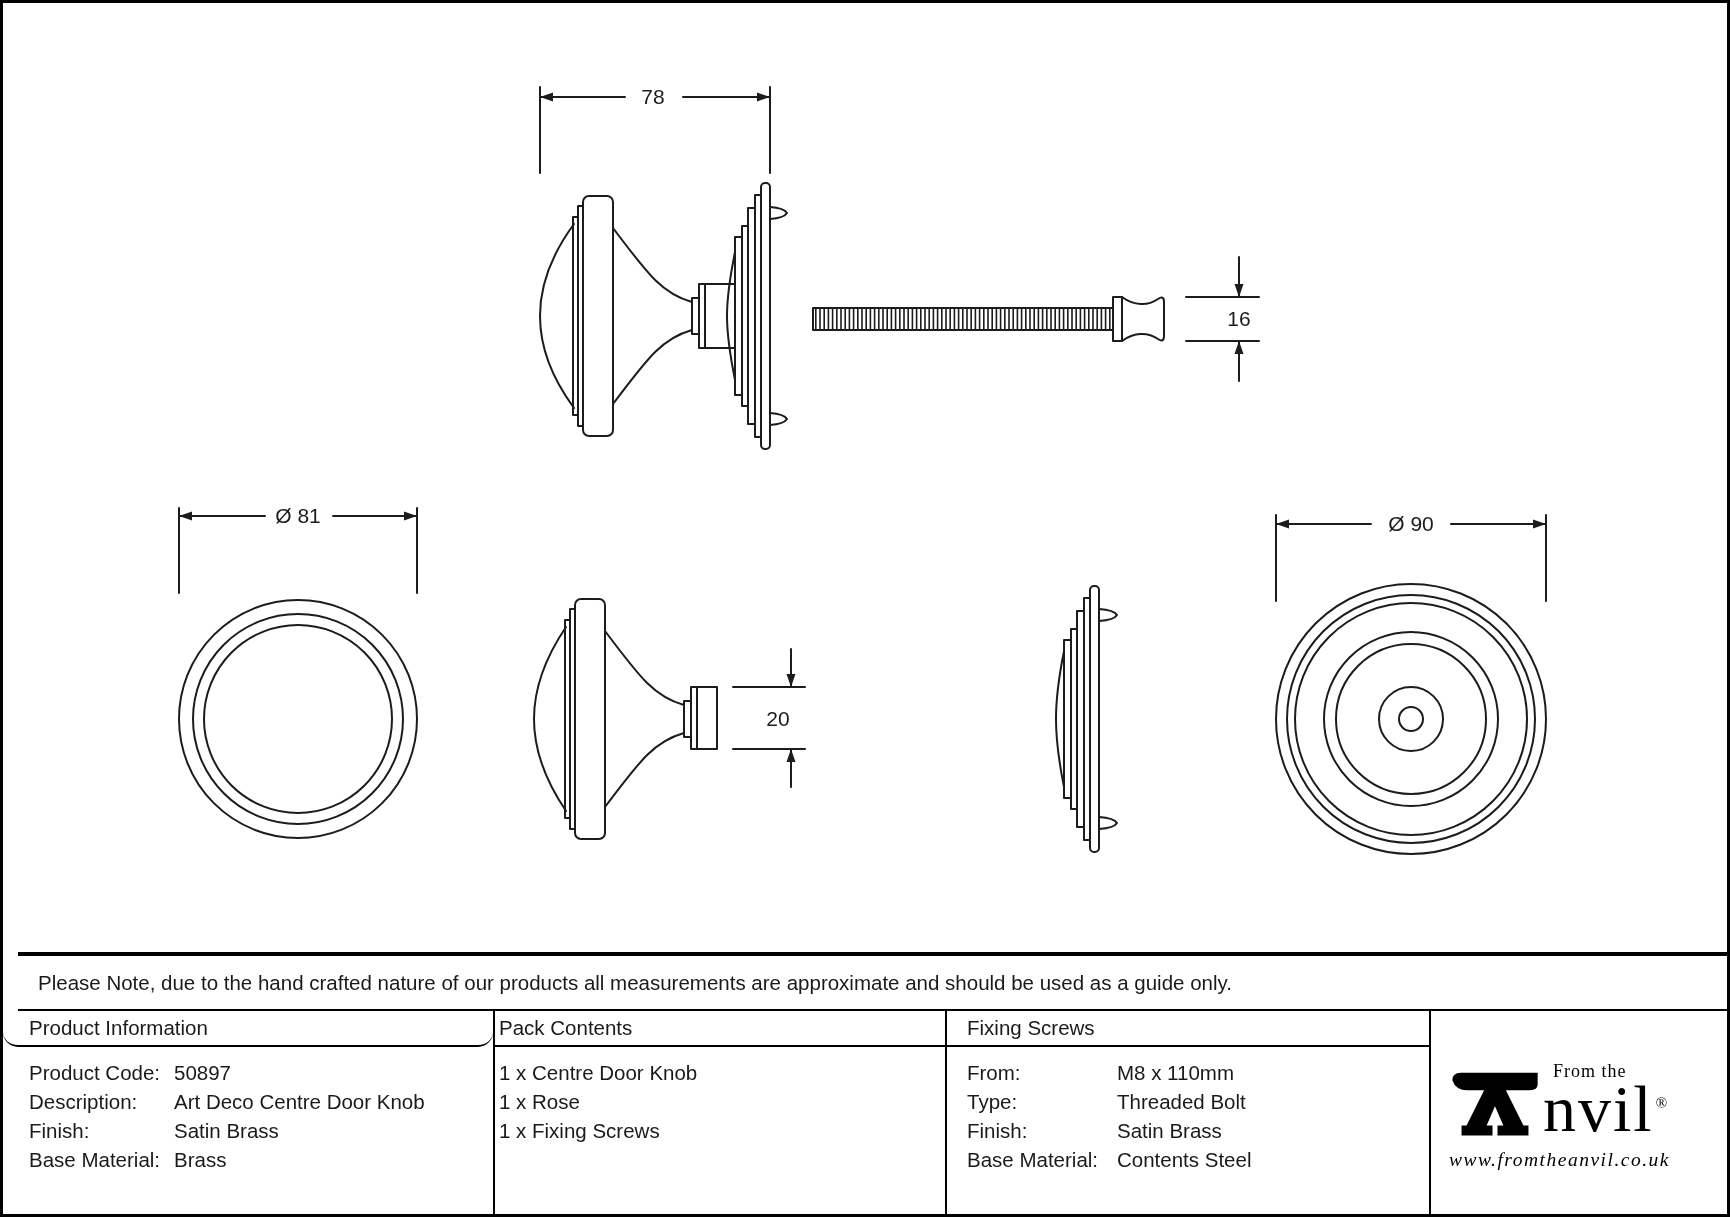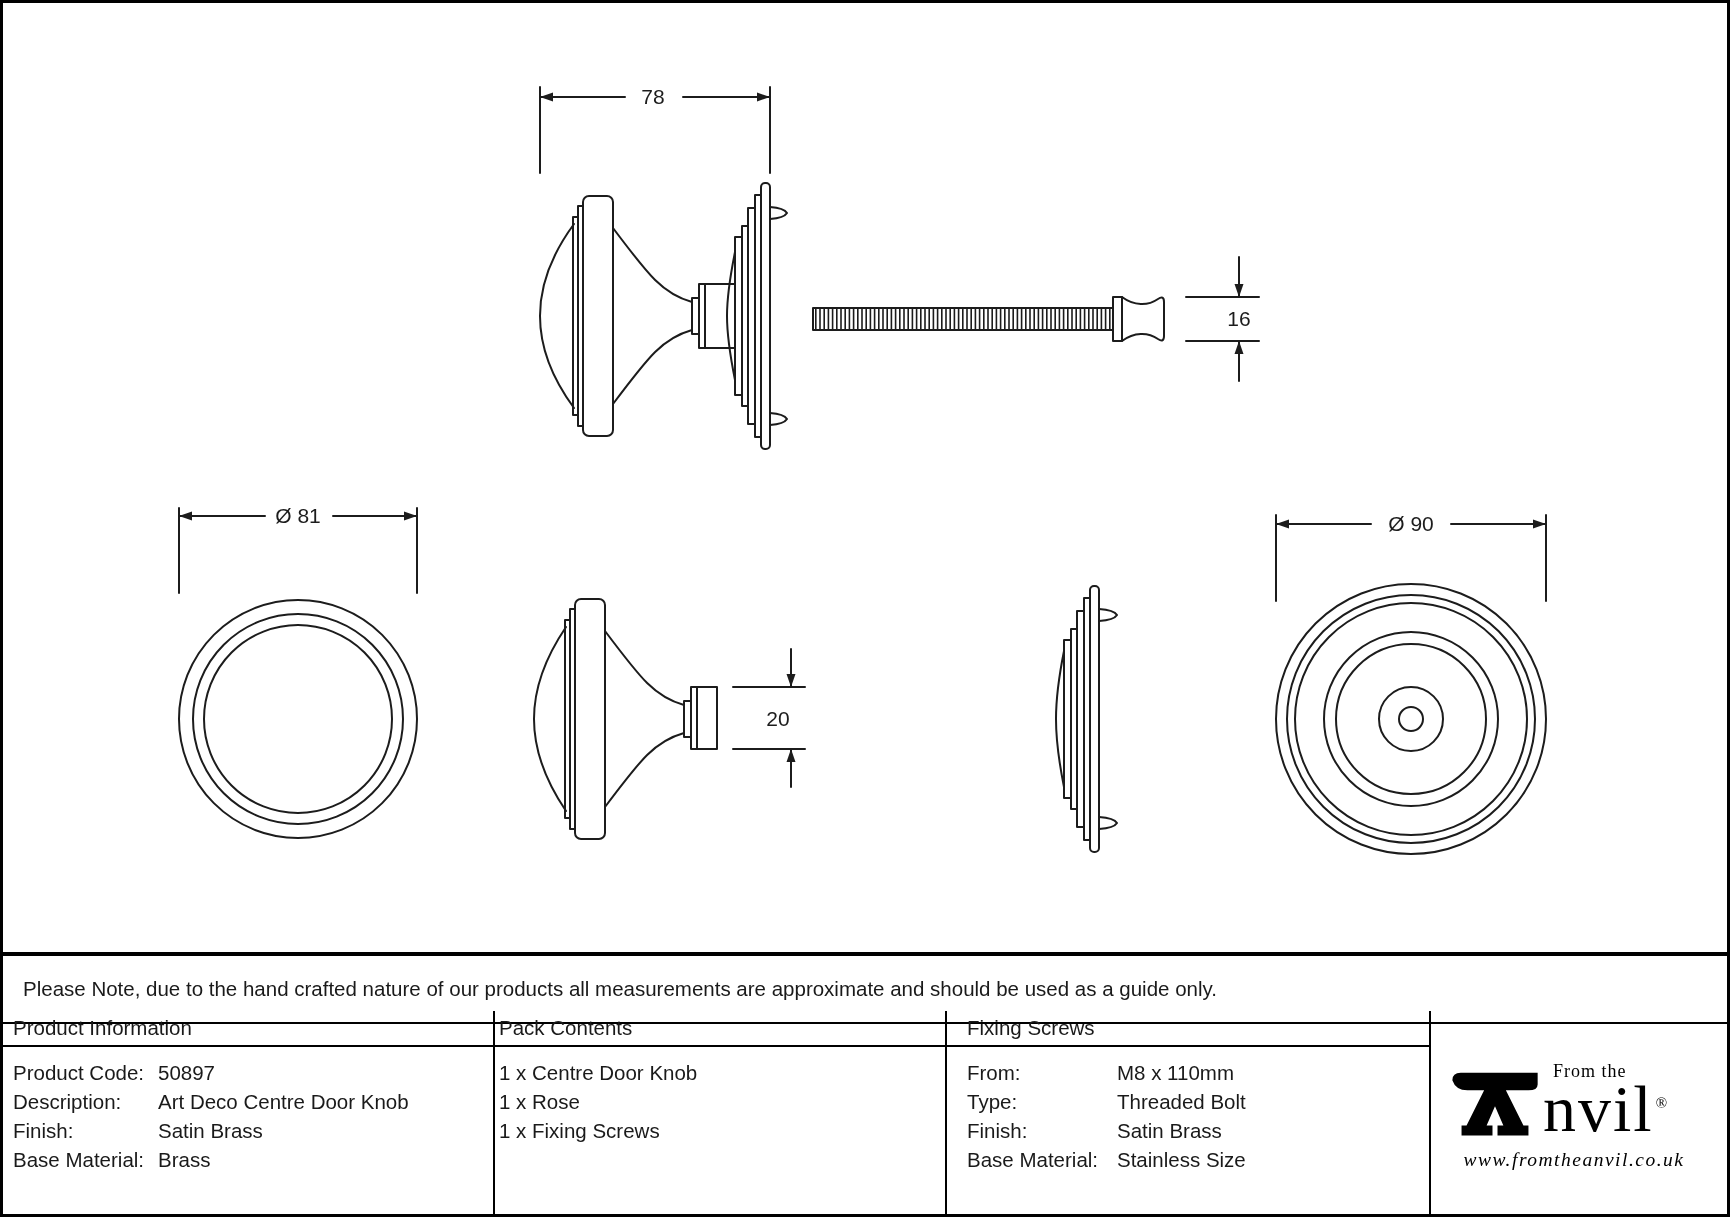--- a/index.html
+++ b/index.html
@@ -4,51 +4,51 @@
 <style>
   html,body{margin:0;padding:0;background:#fff;}
   .page{
     position:relative;width:1730px;height:1217px;box-sizing:border-box;
     border:3px solid #000;background:#fff;overflow:hidden;
     font-family:"Liberation Sans", sans-serif;color:#1a1a1a;text-decoration:underline;
   }
   .drawing{position:absolute;left:0;top:0;}
   .drawing text{font-family:"Liberation Sans", sans-serif;font-size:21px;fill:#1c1c1c;}
   .note-row{
-    position:absolute;left:0;right:0;top:949px;height:72px;box-sizing:border-box;
+    position:absolute;left:15px;right:0;top:949px;height:59px;box-sizing:border-box;
     border-top:4px solid #000;border-bottom:2px solid #000;
     display:flex;align-items:center;padding-left:20px;font-size:20.5px;
   }
   .info-table{
     position:absolute;left:0;right:0;top:1008px;bottom:0;
     display:grid;grid-template-columns:492px 452px 484px auto;
   }
   .col{box-sizing:border-box;border-right:2px solid #000;}
   .col.last{border-right:none;position:relative;}
   .col-header{
     height:36px;box-sizing:border-box;border-bottom:2px solid #000;
     display:flex;align-items:center;font-size:20.5px;
   }
-  .pad1{padding-left:10px;} .pad2{padding-left:4px;} .pad3{padding-left:20px;}
+  .pad1{padding-left:26px;border-radius:15px;} .pad2{padding-left:4px;} .pad3{padding-left:20px;}
   .col-body{padding-top:11px;font-size:20.5px;}
   .kv{display:grid;line-height:29px;}
   .kv.w1{grid-template-columns:145px auto;}
   .kv.w3{grid-template-columns:150px auto;}
   .pc-item{line-height:29px;}
   
   .brand{position:absolute;left:50%;top:48px;transform:translateX(-50%);width:260px;
          font-family:"Liberation Serif", serif;color:#000;}
   .brand-row{display:flex;align-items:flex-start;}
   .anvil-icon{flex:0 0 auto;margin-top:6px;}
   .brand-text{margin-left:2px;position:relative;}
   .from-the{font-size:18px;line-height:24px;padding-left:10px;letter-spacing:1px;}
   .anvil-word{font-size:66px;line-height:52px;letter-spacing:2px;position:relative;}
   .reg{font-size:15px;position:absolute;top:-6px;margin-left:2px;}
   .brand-url{font-size:19.5px;font-style:italic;letter-spacing:1.5px;margin-top:10px;
-             text-align:center;width:250px;}
+             width:250px;}
 </style>
 </head>
 <body>
 
 <div class="page">
 
   <svg class="drawing" width="1724" height="949" viewBox="0 0 1724 949" fill="none" stroke="#1c1c1c" stroke-width="2" stroke-linejoin="round" stroke-linecap="round">
 
     <g>
       <line x1="537" y1="84" x2="537" y2="170"></line>
@@ -214,21 +214,21 @@
         <div class="kv w3">
           <span>Type:</span>
           <span>Threaded Bolt</span>
         </div>
         <div class="kv w3">
           <span>Finish:</span>
           <span>Satin Brass</span>
         </div>
         <div class="kv w3">
           <span>Base Material:</span>
-          <span>Stainless Size</span>
+          <span>Contents Steel</span>
         </div>
       </div>
     </div>
 
     <div class="col last">
       <div class="brand">
         <div class="brand-row">
           <svg class="anvil-icon" width="92" height="74" viewBox="0 0 110 84">
             <path fill="#000" d="M4 16 Q4 7 14 7 L106 7 L106 21 Q106 28 95 28 L68 28 L89 70 L95 70 L95 82 L58 82 L58 70 L65 70 L55 47 L45 70 L52 70 L52 82 L15 82 L15 70 L21 70 L42 28 L22 28 Q8 28 4 16 Z"></path>
           </svg>

